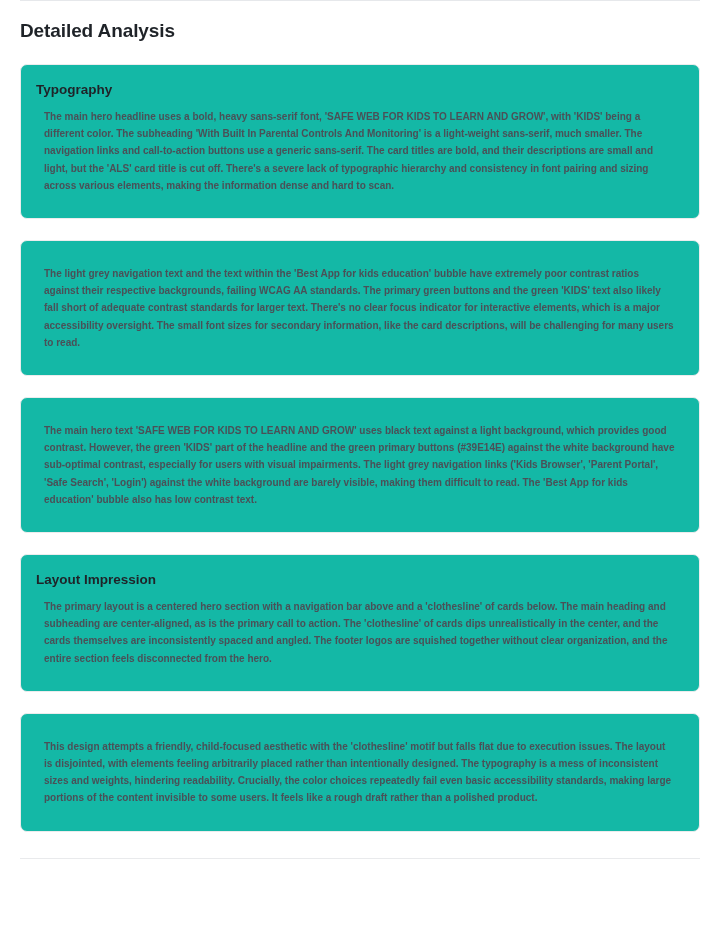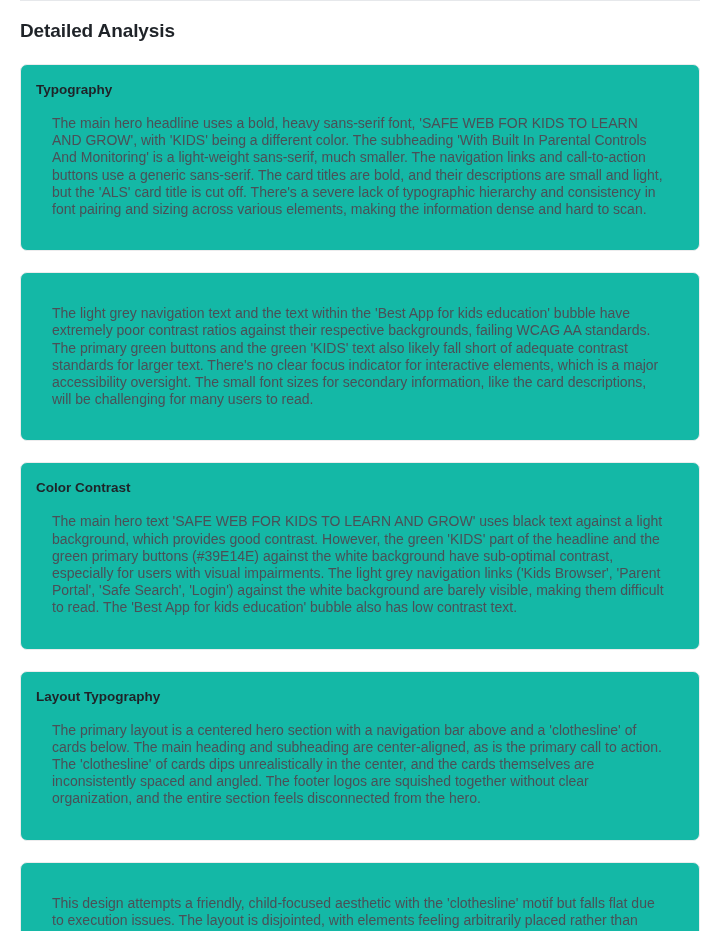--- a/index.html
+++ b/index.html
@@ -49,25 +49,26 @@
     padding: 16px 16px 16px 15px;
   }
   .card-title {
     font-size: 13.5px;
     font-weight: bold;
     color: #1f2328;
     line-height: 18px;
     margin: 0 0 9px 0;
   }
   .card-body {
-    font-size: 14px;
+    font-size: 10px;
     line-height: 17.2px;
     color: #4a5057;
-    margin: 16px;
+    margin: 8px;
     text-align: left;
+    font-weight: bold;
   }
   .bottom-rule {
     height: 1px;
     background: #e9eaec;
     width: 680px;
     margin: 0 auto;
   }
 </style>
 </head>
 <body>
@@ -82,26 +83,25 @@
     <section class="card">
       <h2 class="card-title">Typography</h2>
       <p class="card-body">The main hero headline uses a bold, heavy sans-serif font, 'SAFE WEB FOR KIDS TO LEARN AND GROW', with 'KIDS' being a different color. The subheading 'With Built In Parental Controls And Monitoring' is a light-weight sans-serif, much smaller. The navigation links and call-to-action buttons use a generic sans-serif. The card titles are bold, and their descriptions are small and light, but the 'ALS' card title is cut off. There's a severe lack of typographic hierarchy and consistency in font pairing and sizing across various elements, making the information dense and hard to scan.</p>
     </section>
 
     <section class="card">
       <p class="card-body">The light grey navigation text and the text within the 'Best App for kids education' bubble have extremely poor contrast ratios against their respective backgrounds, failing WCAG AA standards. The primary green buttons and the green 'KIDS' text also likely fall short of adequate contrast standards for larger text. There's no clear focus indicator for interactive elements, which is a major accessibility oversight. The small font sizes for secondary information, like the card descriptions, will be challenging for many users to read.</p>
     </section>
 
     <section class="card">
-      <h2 class="card-title">Color Contrast</h2>
       <p class="card-body">The main hero text 'SAFE WEB FOR KIDS TO LEARN AND GROW' uses black text against a light background, which provides good contrast. However, the green 'KIDS' part of the headline and the green primary buttons (#39E14E) against the white background have sub-optimal contrast, especially for users with visual impairments. The light grey navigation links ('Kids Browser', 'Parent Portal', 'Safe Search', 'Login') against the white background are barely visible, making them difficult to read. The 'Best App for kids education' bubble also has low contrast text.</p>
     </section>
 
     <section class="card">
-      <h2 class="card-title">Layout Typography</h2>
+      <h2 class="card-title">Layout Impression</h2>
       <p class="card-body">The primary layout is a centered hero section with a navigation bar above and a 'clothesline' of cards below. The main heading and subheading are center-aligned, as is the primary call to action. The 'clothesline' of cards dips unrealistically in the center, and the cards themselves are inconsistently spaced and angled. The footer logos are squished together without clear organization, and the entire section feels disconnected from the hero.</p>
     </section>
 
     <section class="card">
       <p class="card-body">This design attempts a friendly, child-focused aesthetic with the 'clothesline' motif but falls flat due to execution issues. The layout is disjointed, with elements feeling arbitrarily placed rather than intentionally designed. The typography is a mess of inconsistent sizes and weights, hindering readability. Crucially, the color choices repeatedly fail even basic accessibility standards, making large portions of the content invisible to some users. It feels like a rough draft rather than a polished product.</p>
     </section>
 
   </div>
 </div>
 

